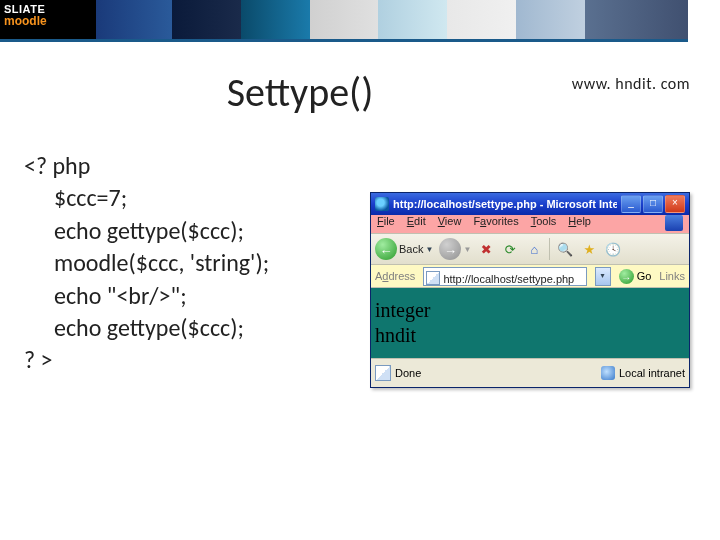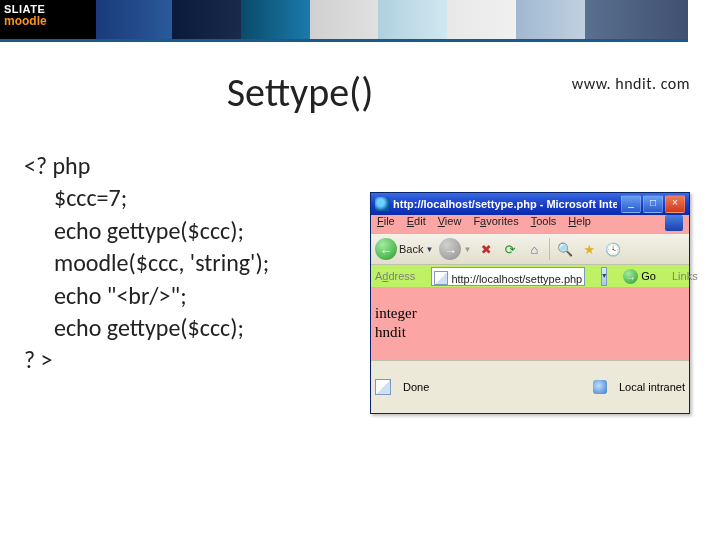--- a/index.html
+++ b/index.html
@@ -170,26 +170,26 @@
   .ie .smicon {
     width: 18px; height: 18px;
     display: flex; align-items: center; justify-content: center;
     font-size: 13px;
   }
   .ie .sep {
     width: 1px; height: 22px; background: #c0c0b0;
   }
   .ie .addrbar {
     height: 22px;
-    background: #bef264;
+    background: #fef9c3;
     border-bottom: 1px solid #c0c0b0;
     display: flex;
     align-items: center;
     padding: 0 4px;
-    gap: 16px;
+    gap: 8px;
   }
   .ie .addrbar .lbl { color: #808080; font-size: 11px; }
   .ie .addrbar .field {
     flex: 1;
     height: 17px;
     background: #fff;
     border: 1px solid #7a9ac0;
     display: flex; align-items: flex-end;
     padding: 0 2px;
     gap: 3px;
@@ -209,36 +209,36 @@
   }
   .ie .addrbar .go {
     display: flex; align-items: center; gap: 3px;
   }
   .ie .addrbar .gocirc {
     width: 15px; height: 15px; border-radius: 50%;
     background: radial-gradient(circle at 35% 30%, #a0eca0, #2a9a2a);
     color: #fff; font-size: 10px; text-align: center; line-height: 15px;
   }
   .ie .content {
-    background: #fca5a5;
+    background: #0f766e;
     min-height: 40px;
-    padding: 16px 4px;
+    padding: 10px 4px;
     font-family: "Times New Roman", serif;
-    font-size: 15px;
+    font-size: 20px;
     color: #000;
     line-height: 1.25;
   }
   .ie .status {
     height: 20px;
     background: #ece9d8;
     border-top: 1px solid #c0c0b0;
     display: flex;
     align-items: center;
-    padding: 16px 4px;
-    gap: 12px;
+    padding: 4px 4px;
+    gap: 4px;
   }
   .ie .status .doneicon {
     width: 14px; height: 14px;
     background: linear-gradient(135deg, #fff 50%, #cfe0f5 50%);
     border: 1px solid #7a9ac0;
   }
   .ie .status .filler { flex: 1; }
   .ie .status .zoneicon {
     width: 14px; height: 14px;
     background: radial-gradient(circle at 40% 40%, #bfe0ff, #3a7aca);

